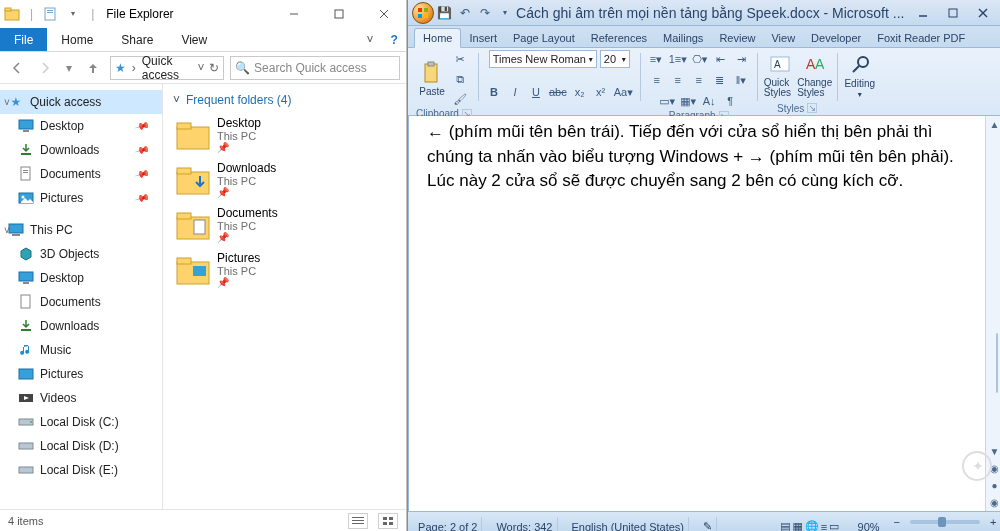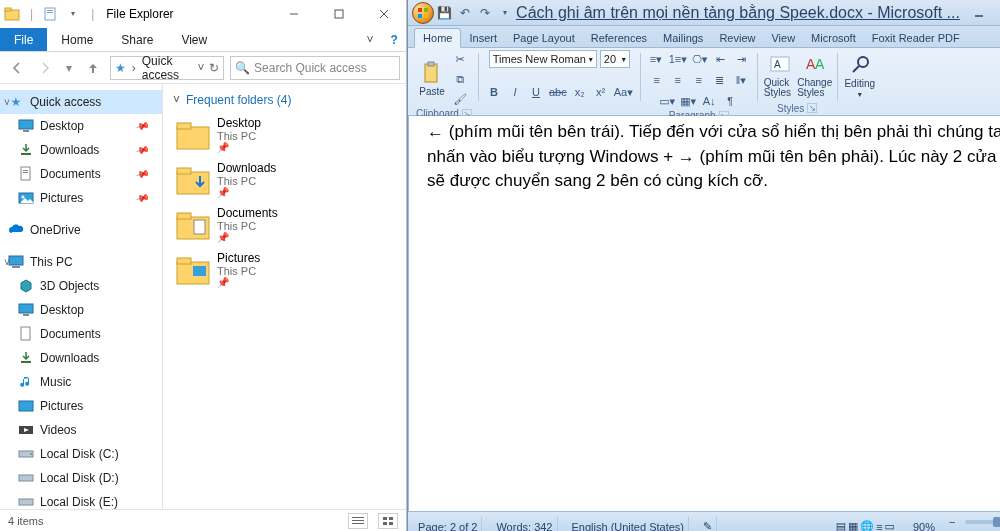--- a/index.html
+++ b/index.html
@@ -47,21 +47,21 @@
   .fe-folder .meta .pinrow { color:#6d6d6d; font-size:10px;}
   .fe-status { height:22px; border-top:1px solid #e4e4e4; display:flex; align-items:center; padding:0 8px; font-size:11px; color:#555; gap:10px;}
   .fe-status .spacer{flex:1;}
   .fe-status .vwbtn{width:20px;height:16px;border:1px solid #cfcfcf;display:flex;align-items:center;justify-content:center;}
   
   .word { flex:1; height:100%; display:flex; flex-direction:column; background:#bfd6ef; border-left:1px solid #6f94bb;}
   .w-titlebar{ height:26px; background:linear-gradient(#dbe7f5,#c5daef); display:flex; align-items:center; padding:0 4px; border-bottom:1px solid #9cb9d8;}
   .w-orb{ width:22px;height:22px;border-radius:50%;background:radial-gradient(circle at 30% 30%,#ffdf9c,#f0a23a 55%,#b95d12);border:1px solid #7d5215;display:flex;align-items:center;justify-content:center;margin-right:4px;}
   .w-qat{ display:flex; align-items:center; gap:6px; color:#3a5b82;}
   .w-qat .qbtn{ width:14px;height:14px;display:flex;align-items:center;justify-content:center;}
-  .w-title{ flex:1; text-align:center; font-size:16px; color:#2a4468; padding:0 4px; white-space:nowrap; overflow:hidden; text-overflow:ellipsis;text-decoration:underline;}
+  .w-title{ flex:1; text-align:center; font-size:14px; color:#2a4468; padding:0 4px; white-space:nowrap; overflow:hidden; text-overflow:ellipsis;}
   .w-winbtns{display:flex;}
   .w-winbtn{width:30px;height:20px;display:flex;align-items:center;justify-content:center;color:#2a4468;}
   .w-ribbon-tabs{ height:22px; background:linear-gradient(#cfe0f2,#c5daef); display:flex; align-items:flex-end; padding-left:6px; border-bottom:1px solid #9cb9d8;}
   .w-tab{ padding:3px 8px; font-size:11px; color:#2a4468;}
   .w-tab.active{ background:#e9f1fb; border:1px solid #9cb9d8; border-bottom:1px solid #e9f1fb; border-radius:3px 3px 0 0; margin-bottom:-1px;}
   .w-ribbon{ height:68px; background:linear-gradient(#e9f1fb,#dae8f7); border-bottom:1px solid #9cb9d8; display:flex; align-items:stretch; padding:2px 4px 0; gap:0;}
   .rg{ display:flex; flex-direction:column; padding:0 4px;}
   .rg .body{ flex:1; display:flex; align-items:center; gap:3px;}
   .rg .lbl{ height:14px; font-size:10px; color:#4a6a91; text-align:center; border-top:0; display:flex; align-items:center; justify-content:center; gap:3px;}
   .rg-sep{ width:1px; background:#b6cadf; margin:3px 2px 14px;}
@@ -219,30 +219,20 @@
                 <circle cx="5" cy="7" r="1.5" fill="#fff"></circle>
                 <path d="M3 12l4-4 3 3 2-2 3 3v1H3z" fill="#fff"></path>
               </svg>
             </span>
             <span>Pictures</span>
             <span class="pin">📌</span>
           </div>
       </div>
       <div class="grp">
         <div class="item top">
-            <span class="ico16">
-              <svg viewBox="0 0 16 16">
-                <path d="M4 11a3 3 0 010-6 4 4 0 017-1 3 3 0 012 6H4z" fill="#0078d4"></path>
-              </svg>
-            </span>
-            <span>OneDrive</span>
-          </div>
-      </div>
-      <div class="grp">
-        <div class="item top">
             <span class="expander">˅</span>
             <span class="ico16">
               <svg viewBox="0 0 16 16">
                 <rect x="1" y="2" width="14" height="9" fill="#35a0da" stroke="#1d6fa5"></rect>
                 <rect x="4" y="12" width="8" height="2" fill="#888"></rect>
               </svg>
             </span>
             <span>This PC</span>
           </div>
         <div class="item">
@@ -458,21 +448,21 @@
   </div>
 
   <div class="w-ribbon-tabs">
     <div class="w-tab active">Home</div>
     <div class="w-tab">Insert</div>
     <div class="w-tab">Page Layout</div>
     <div class="w-tab">References</div>
     <div class="w-tab">Mailings</div>
     <div class="w-tab">Review</div>
     <div class="w-tab">View</div>
-    <div class="w-tab">Microsoft</div>
+    <div class="w-tab">Developer</div>
     <div class="w-tab">Foxit Reader PDF</div>
   </div>
 
   <div class="w-ribbon">
 
     <div class="rg">
       <div class="body">
         <div class="rbig">
           <div class="icn">
               <svg viewBox="0 0 24 24">

